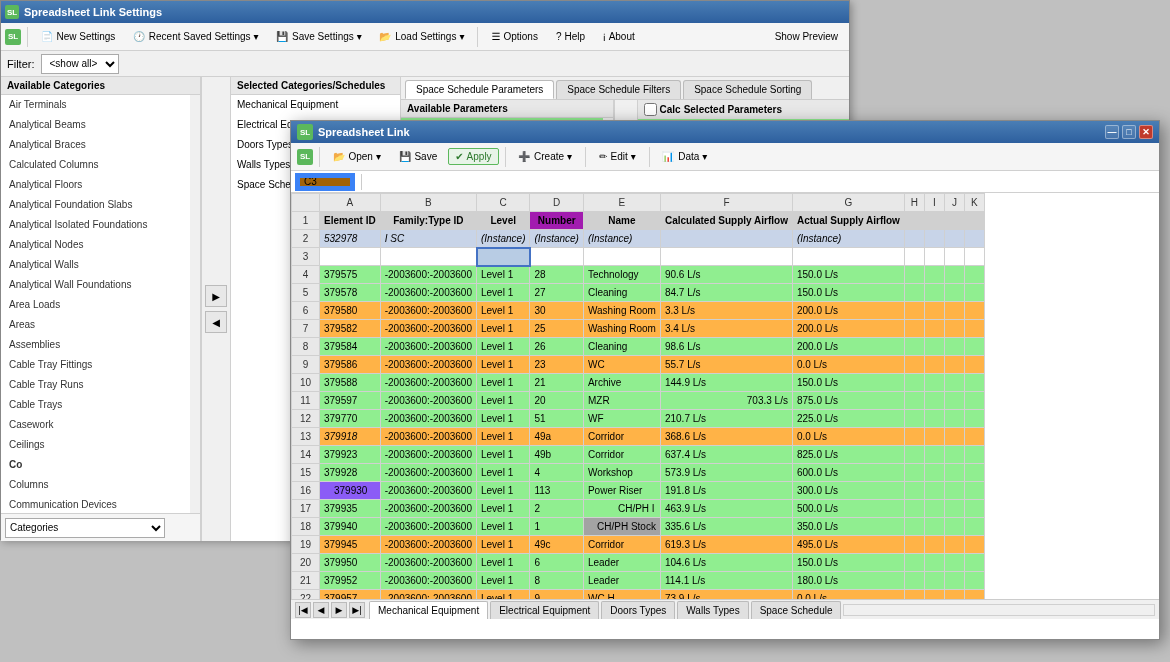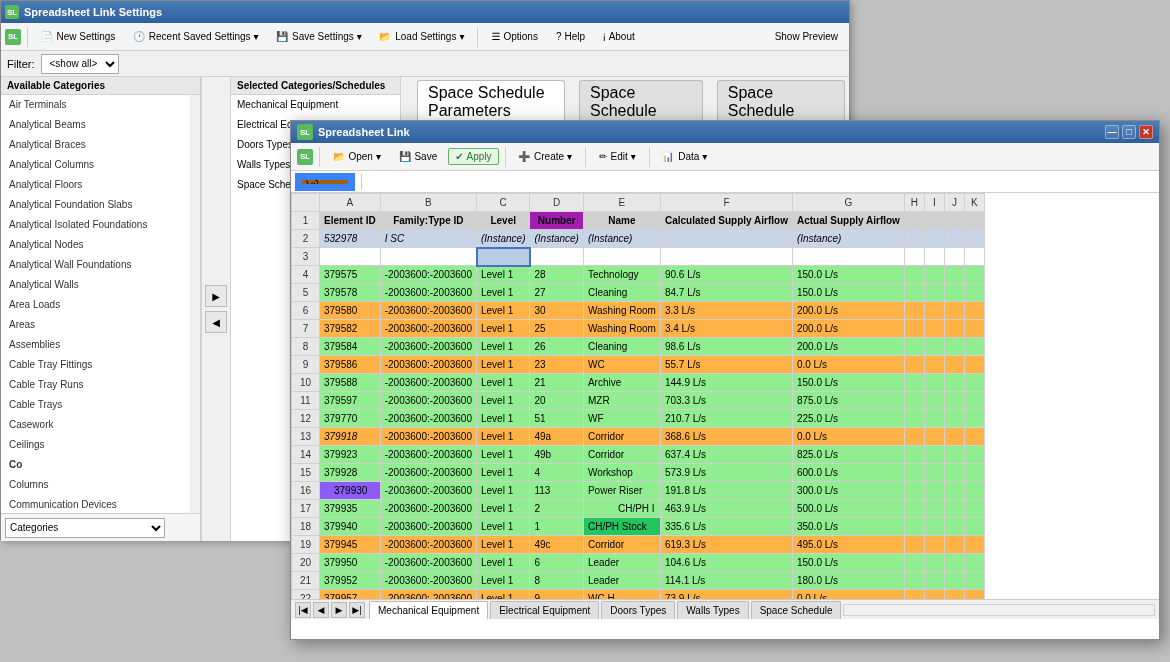--- a/index.html
+++ b/index.html
@@ -105,27 +105,26 @@
     }
     .bg-tabs {
       display: flex;
       background: #f0f0f0;
       border-bottom: 1px solid #ccc;
       padding: 3px 4px 0;
       gap: 2px;
     }
     .bg-tab {
       padding: 3px 10px;
-      font-size: 16px;
+      font-size: 10px;
       background: #e0e0e0;
       border: 1px solid #bbb;
       border-bottom: none;
       border-radius: 3px 3px 0 0;
       cursor: pointer;
-      margin-left: 12px;
     }
     .bg-tab.active { background: white; border-bottom: 1px solid white; }
 
     
     .fg-window {
       position: absolute;
       top: 120px; left: 290px;
       width: 870px; height: 520px;
       background: white;
       border: 1px solid #888;
@@ -179,21 +178,21 @@
     }
     .fg-formula-bar {
       background: white;
       border-bottom: 1px solid #d0d0d0;
       height: 22px;
       display: flex; align-items: center;
       padding: 0 4px; gap: 4px;
     }
     .cell-ref-box {
       width: 60px; height: 18px;
-      border: 7px solid #3b82f6;
+      border: 5px solid #3b82f6;
       font-size: 10px; padding: 0 4px;
       background: #a16207;
     }
     .formula-divider {
       width: 1px; height: 16px; background: #ccc;
       margin: 0 2px;
     }
     .formula-input {
       flex: 1; height: 18px;
       border: none; outline: none;
@@ -390,27 +389,27 @@
 
   <div class="bg-main-content">
 
     <div class="bg-left-panel" style="position:relative;">
       <div class="bg-panel-header">Available Categories</div>
       <div class="bg-list-wrapper">
         <div class="bg-list-items">
           <div class="bg-list-item">Air Terminals</div>
           <div class="bg-list-item">Analytical Beams</div>
           <div class="bg-list-item">Analytical Braces</div>
-          <div class="bg-list-item">Analytical Columns</div>
+          <div class="bg-list-item">Calculated Columns</div>
           <div class="bg-list-item">Analytical Floors</div>
           <div class="bg-list-item">Analytical Foundation Slabs</div>
           <div class="bg-list-item">Analytical Isolated Foundations</div>
           <div class="bg-list-item">Analytical Nodes</div>
+          <div class="bg-list-item">Analytical Walls</div>
           <div class="bg-list-item">Analytical Wall Foundations</div>
-          <div class="bg-list-item">Analytical Walls</div>
           <div class="bg-list-item">Area Loads</div>
           <div class="bg-list-item">Areas</div>
           <div class="bg-list-item">Assemblies</div>
           <div class="bg-list-item">Cable Tray Fittings</div>
           <div class="bg-list-item">Cable Tray Runs</div>
           <div class="bg-list-item">Cable Trays</div>
           <div class="bg-list-item">Casework</div>
           <div class="bg-list-item">Ceilings</div>
           <div class="bg-list-item" style="font-weight:bold;">Co</div>
           <div class="bg-list-item">Columns</div>
@@ -693,21 +692,21 @@
             <td style="background: rgb(144, 238, 144);"></td>
             <td style="background: rgb(144, 238, 144);"></td>
           </tr>
           <tr>
             <td class="row-header">11</td>
             <td style="background: rgb(144, 238, 144);">379597</td>
             <td style="background: rgb(144, 238, 144);">-2003600:-2003600</td>
             <td style="background: rgb(144, 238, 144);">Level 1</td>
             <td style="background: rgb(144, 238, 144);">20</td>
             <td style="background: rgb(144, 238, 144);">MZR</td>
-            <td style="background: rgb(144, 238, 144);">703.3 L/s</td>
+            <td style="background: rgb(144, 238, 144); text-align: right;">703.3 L/s</td>
             <td style="background: rgb(144, 238, 144);">875.0 L/s</td>
             <td style="background: rgb(144, 238, 144);"></td>
             <td style="background: rgb(144, 238, 144);"></td>
             <td style="background: rgb(144, 238, 144);"></td>
             <td style="background: rgb(144, 238, 144);"></td>
           </tr>
           <tr>
             <td class="row-header">12</td>
             <td style="background: rgb(144, 238, 144);">379770</td>
             <td style="background: rgb(144, 238, 144);">-2003600:-2003600</td>
@@ -790,21 +789,21 @@
             <td style="background: rgb(144, 238, 144);"></td>
             <td style="background: rgb(144, 238, 144);"></td>
             <td style="background: rgb(144, 238, 144);"></td>
           </tr>
           <tr>
             <td class="row-header">18</td>
             <td style="background: rgb(144, 238, 144);">379940</td>
             <td style="background: rgb(144, 238, 144);">-2003600:-2003600</td>
             <td style="background: rgb(144, 238, 144);">Level 1</td>
             <td style="background: rgb(144, 238, 144);">1</td>
-            <td style="background: #22c55e;">CH/PH Stock</td>
+            <td style="background: #a3a3a3; text-align: right;">CH/PH Stock</td>
             <td style="background: rgb(144, 238, 144);">335.6 L/s</td>
             <td style="background: rgb(144, 238, 144);">350.0 L/s</td>
             <td style="background: rgb(144, 238, 144);"></td>
             <td style="background: rgb(144, 238, 144);"></td>
             <td style="background: rgb(144, 238, 144);"></td>
             <td style="background: rgb(144, 238, 144);"></td>
           </tr>
           <tr>
             <td class="row-header">19</td>
             <td style="background: rgb(255, 179, 71);">379945</td>

